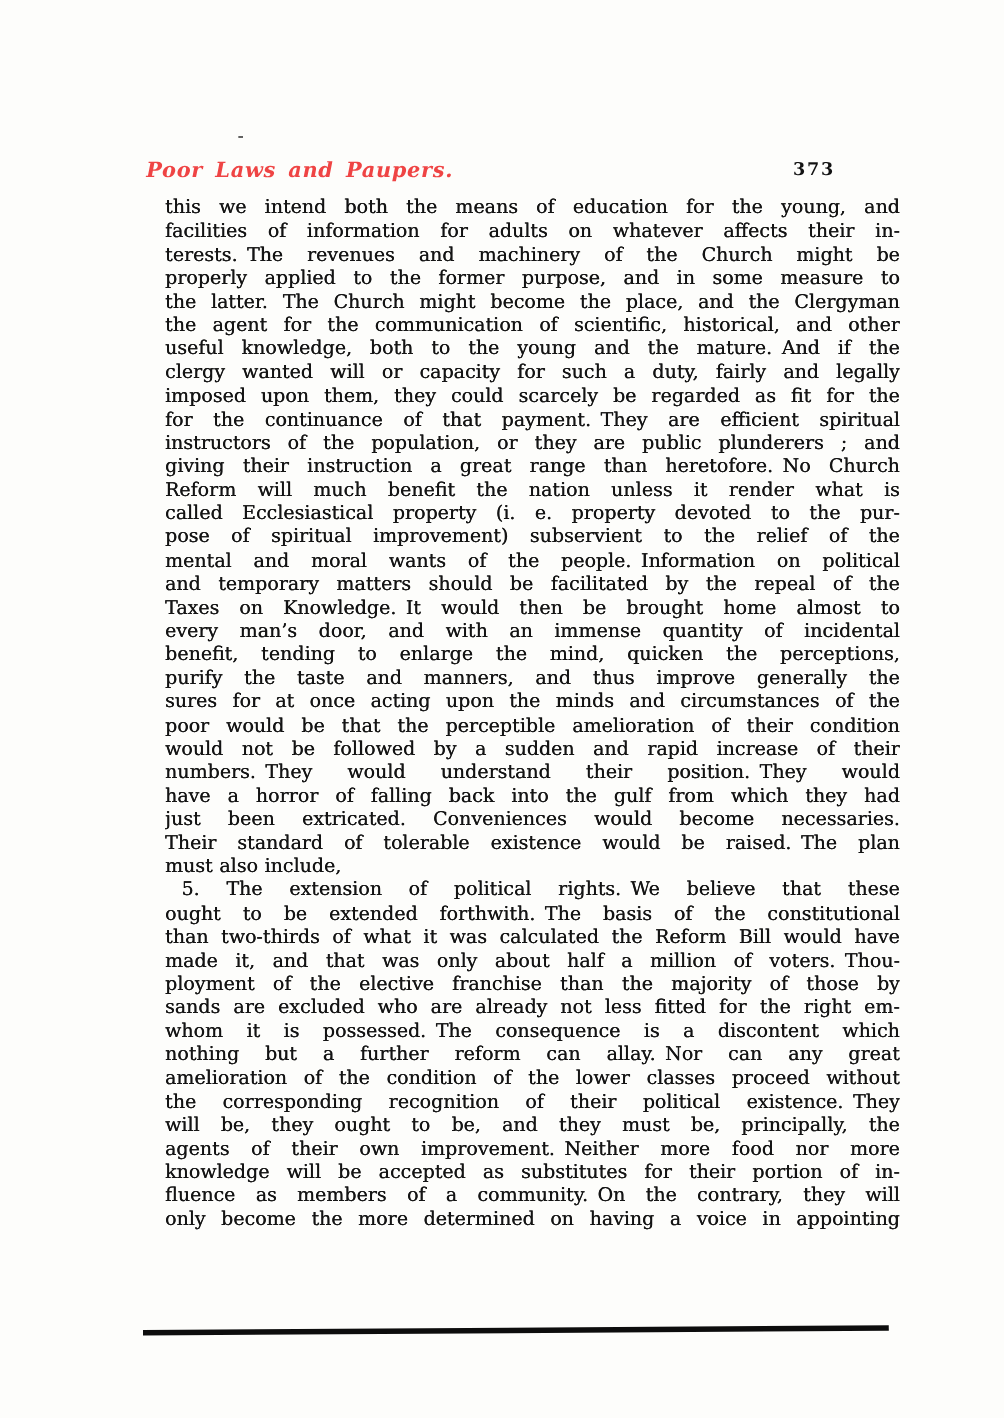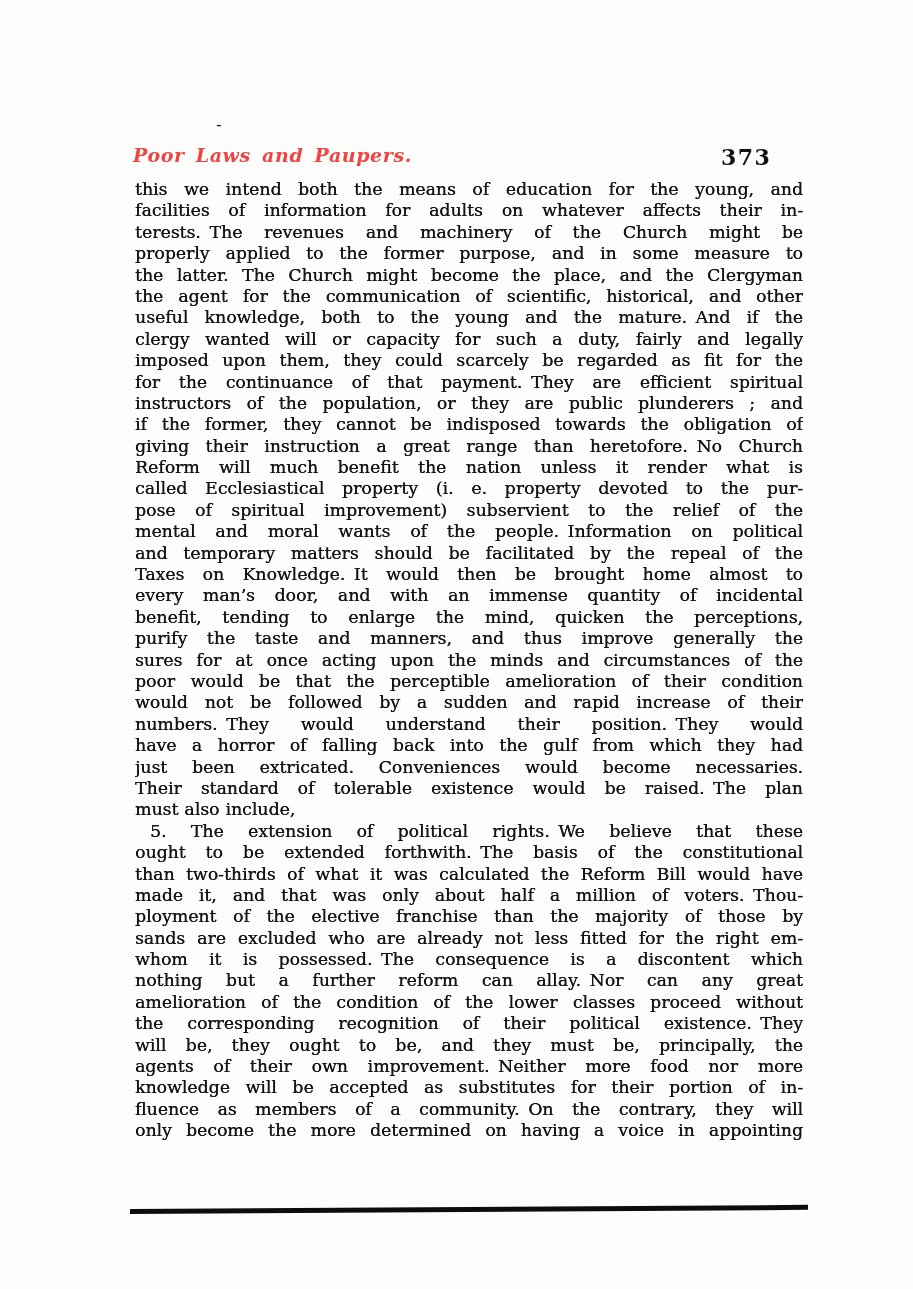--- a/index.html
+++ b/index.html
@@ -34,27 +34,27 @@
     font-size: 19px;
     letter-spacing: 0.6px;
     word-spacing: 4px;
     color: #ef4444;
   }
   .page-number {
     position: absolute;
     top: 144px;
     left: 721px;
     font-weight: bold;
-    font-size: 22px;
+    font-size: 16px;
     letter-spacing: 1.5px;
     color: #121212;
   }
   .text-block {
     position: absolute;
-    left: 135px;
+    left: 150px;
     top: 179px;
     width: 668px;
   }
   .line {
     font-size: 17.3px;
     line-height: 21.4px;
     height: 21.4px;
     overflow: hidden;
     text-align: justify;
     text-align-last: justify;
@@ -90,21 +90,20 @@
       <div class="line">facilities of information for adults on whatever affects their in-</div>
       <div class="line">terests. The revenues and machinery of the Church might be</div>
       <div class="line">properly applied to the former purpose, and in some measure to</div>
       <div class="line">the latter. The Church might become the place, and the Clergyman</div>
       <div class="line">the agent for the communication of scientific, historical, and other</div>
       <div class="line">useful knowledge, both to the young and the mature. And if the</div>
       <div class="line">clergy wanted will or capacity for such a duty, fairly and legally</div>
       <div class="line">imposed upon them, they could scarcely be regarded as fit for the</div>
       <div class="line">for the continuance of that payment. They are efficient spiritual</div>
       <div class="line">instructors of the population, or they are public plunderers ; and</div>
-      <div class="line">if the former, they cannot be indisposed towards the obligation of</div>
       <div class="line">giving their instruction a great range than heretofore. No Church</div>
       <div class="line">Reform will much benefit the nation unless it render what is</div>
       <div class="line">called Ecclesiastical property (i. e. property devoted to the pur-</div>
       <div class="line">pose of spiritual improvement) subservient to the relief of the</div>
       <div class="line">mental and moral wants of the people. Information on political</div>
       <div class="line">and temporary matters should be facilitated by the repeal of the</div>
       <div class="line">Taxes on Knowledge. It would then be brought home almost to</div>
       <div class="line">every man’s door, and with an immense quantity of incidental</div>
       <div class="line">benefit, tending to enlarge the mind, quicken the perceptions,</div>
       <div class="line">purify the taste and manners, and thus improve generally the</div>

